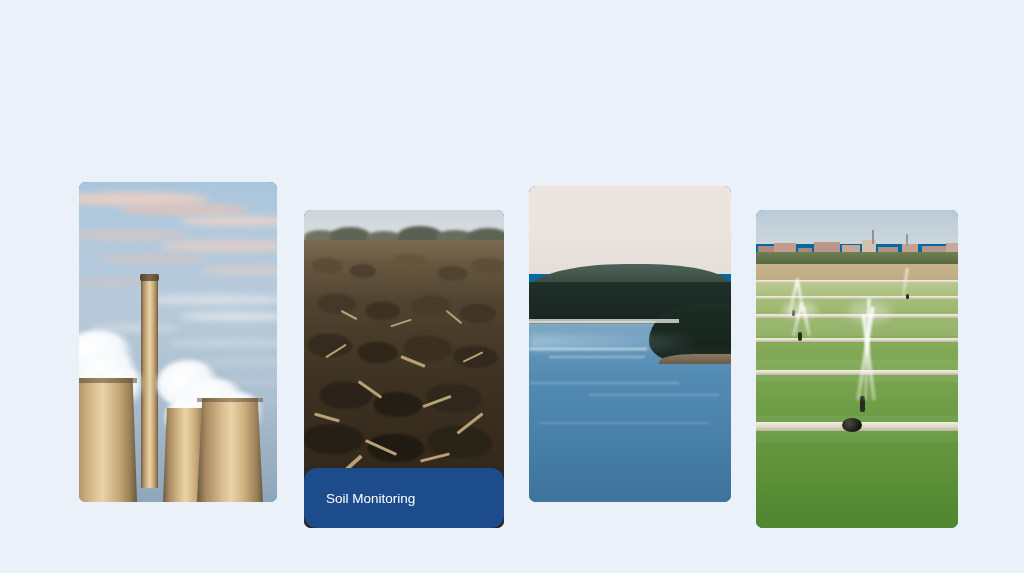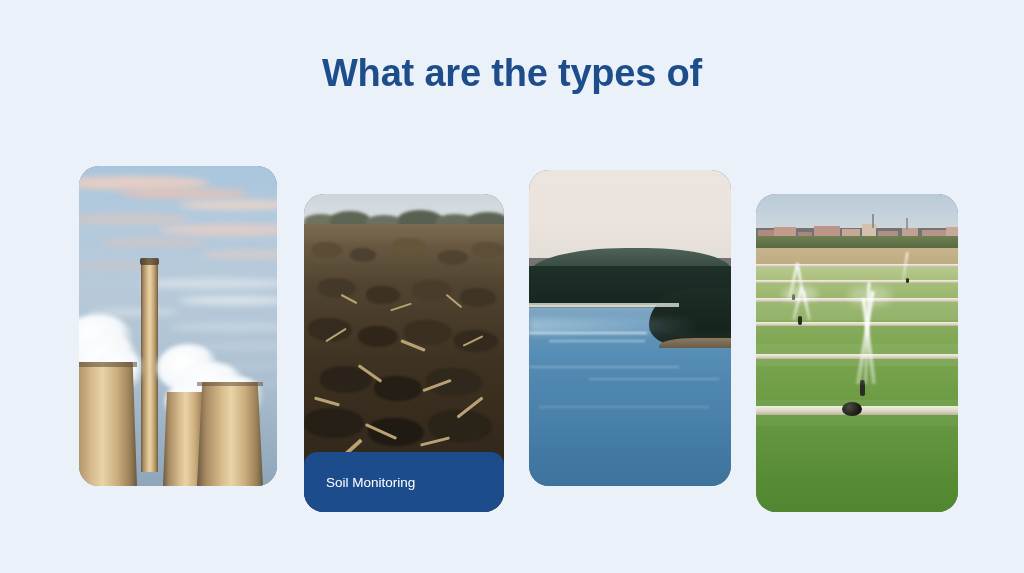--- a/index.html
+++ b/index.html
@@ -32,23 +32,24 @@
     font-size: 38px;
     font-weight: bold;
     line-height: 43px;
     letter-spacing: -0.2px;
   }
   #title .line { display: block; white-space: pre; }
 
   
   .card {
     position: absolute;
-    border-radius: 20px;
+    border-radius: 7px;
     overflow: hidden;
-    background: #737373;
+    background: #0369a1;
+    margin-top: 16px;
   }
   .card .photo {
     position: absolute;
     inset: 0;
     overflow: hidden;
   }
 
   
   .pill {
     position: absolute;
@@ -200,21 +201,20 @@
     background: #2b2b26;
     border-radius: 2px;
   }
 </style>
 </head>
 <body>
 
 <div id="slide">
 
   <div id="title">
-    <span class="line">What are the types of</span>
   </div>
 
   <div class="card" id="card1" style="left:79px; top:166px; width:198px; height:320px;">
     <div class="photo">
       <div class="sky1"></div>
 
       <div class="cl" style="left:-20px; top:10px;  width:150px; height:14px; background:#f0cfc1; opacity:.85;"></div>
       <div class="cl" style="left:40px;  top:22px;  width:130px; height:11px; background:#e7c3b6; opacity:.8;"></div>
       <div class="cl" style="left:100px; top:34px;  width:120px; height:10px; background:#f2d6c8; opacity:.8;"></div>
       <div class="cl" style="left:-10px; top:48px;  width:120px; height:10px; background:#dfc6bd; opacity:.7;"></div>

